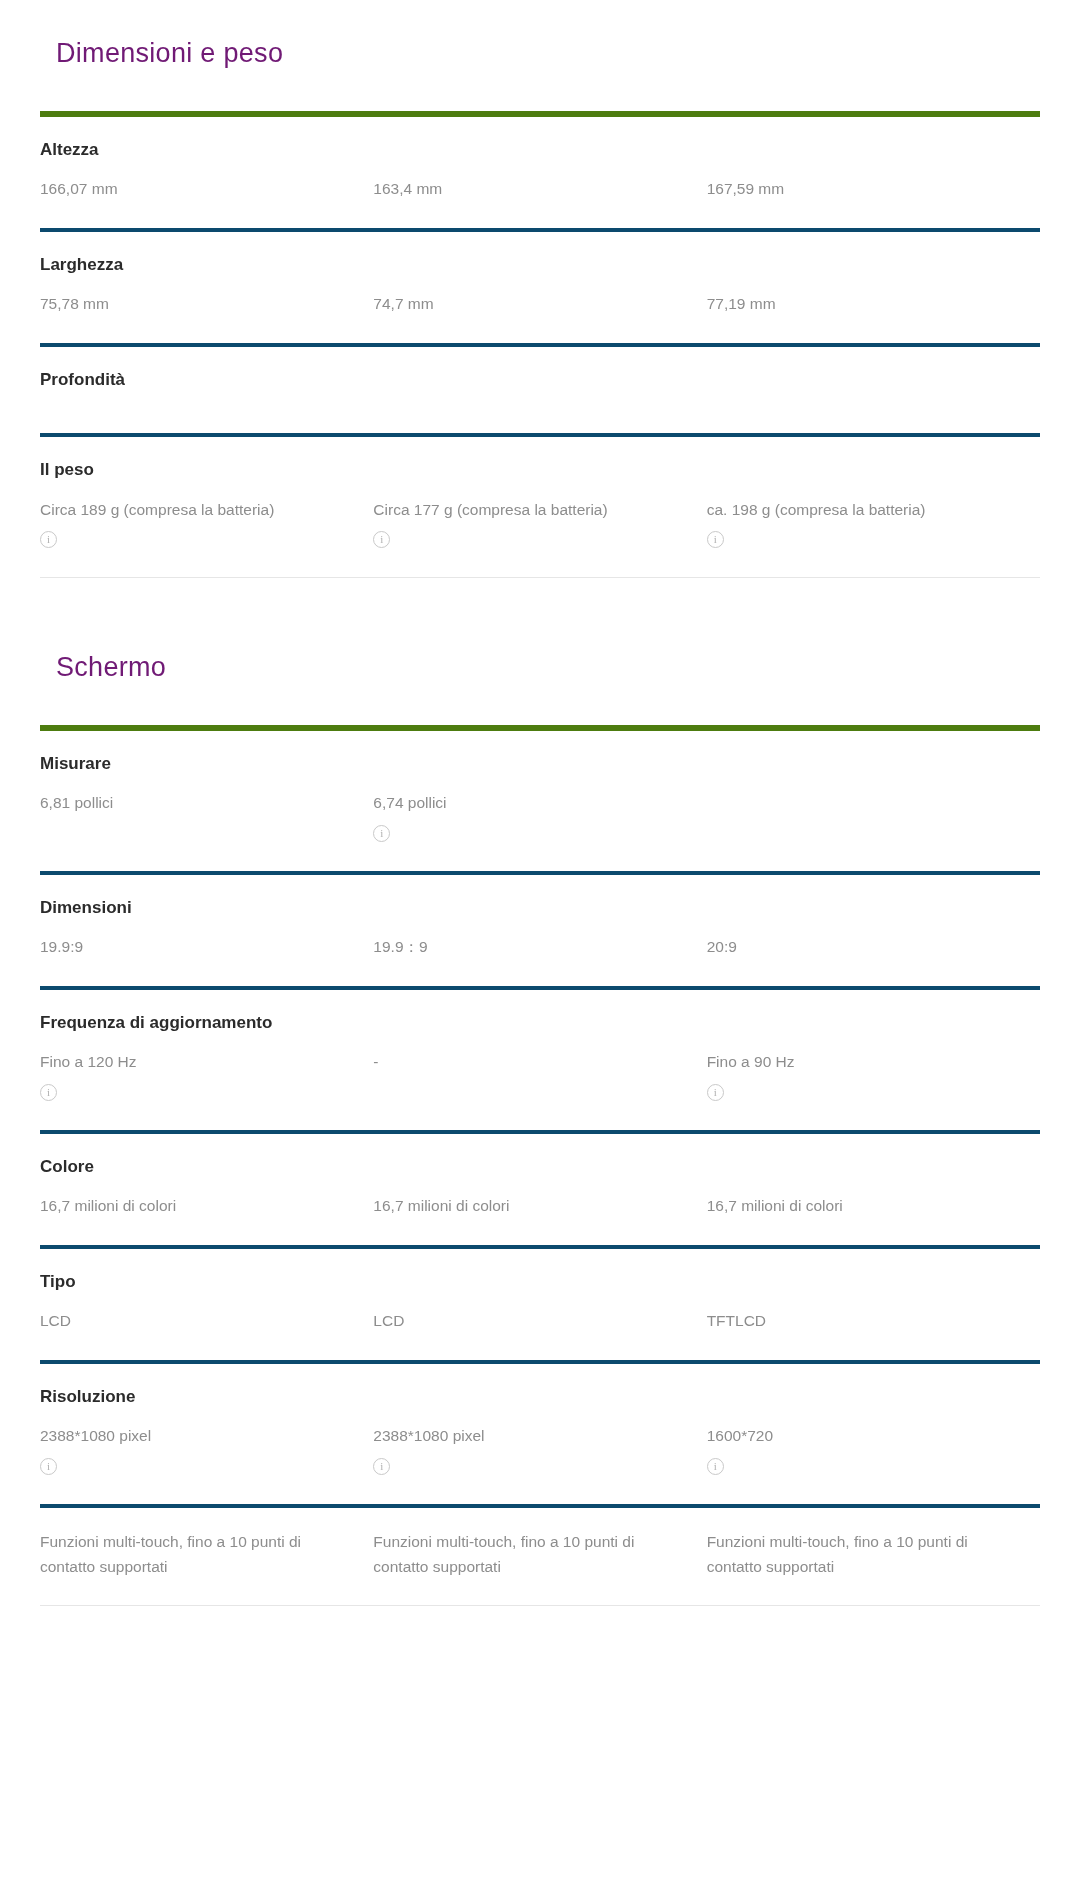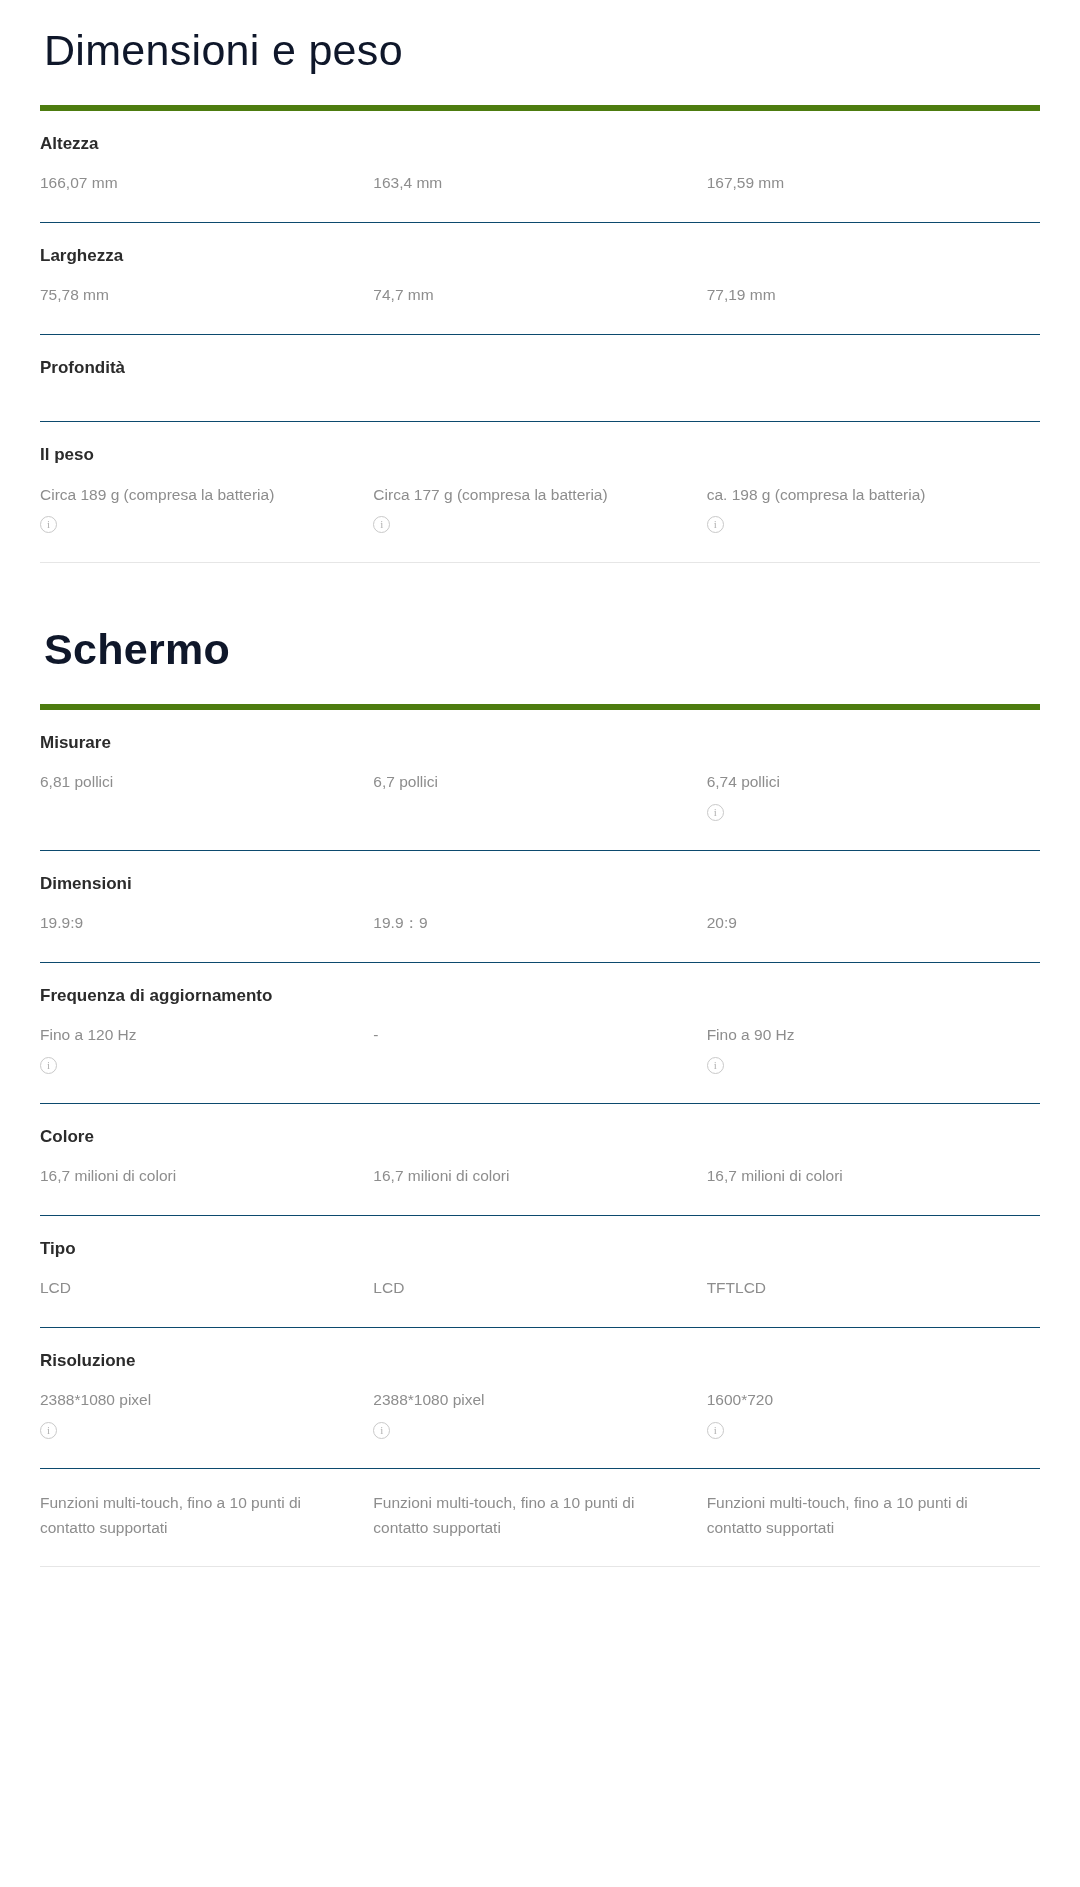--- a/index.html
+++ b/index.html
@@ -16,33 +16,32 @@
   }
   .page {
     width: 1080px;
     box-sizing: border-box;
     padding: 0 40px;
   }
   .section {
     margin-bottom: 0;
   }
   .section-title {
-    font-size: 43px;
+    font-size: 27px;
     font-weight: 300;
-    color: #0f172a;
+    color: #701a75;
     letter-spacing: 0.3px;
     padding: 22px 0 26px 0;
-    margin: 4px;
+    margin: 16px;
   }
   .section + .section .section-title {
     padding-top: 58px;
-    font-weight: bold;
   }
   .spec-row {
-    border-top: 1px solid #0c4a6e;
+    border-top: 4px solid #0c4a6e;
   }
   .spec-row.first {
     border-top: 6px solid #4d7c0f;
   }
   .spec-block {
     padding: 22px 0 26px 0;
   }
   .spec-label {
     font-size: 17px;
     font-weight: 700;
@@ -141,23 +140,20 @@
       </div>
       <div class="section">
         <h2 class="section-title">Schermo</h2>
         <div class="spec-row first">
           <div class="spec-block">
             <div class="spec-label">Misurare</div>
             <div class="cols">
               <div class="col">
                 <span class="val">6,81 pollici</span>
               </div>
-              <div class="col">
-                <span class="val">6,7 pollici</span>
-              </div>
               <div class="col"><span class="val">6,74 pollici</span><span class="info-icon">i</span></div>
             </div>
           </div>
         </div>
         <div class="spec-row">
           <div class="spec-block">
             <div class="spec-label">Dimensioni</div>
             <div class="cols">
               <div class="col">
                 <span class="val">19.9:9</span>

